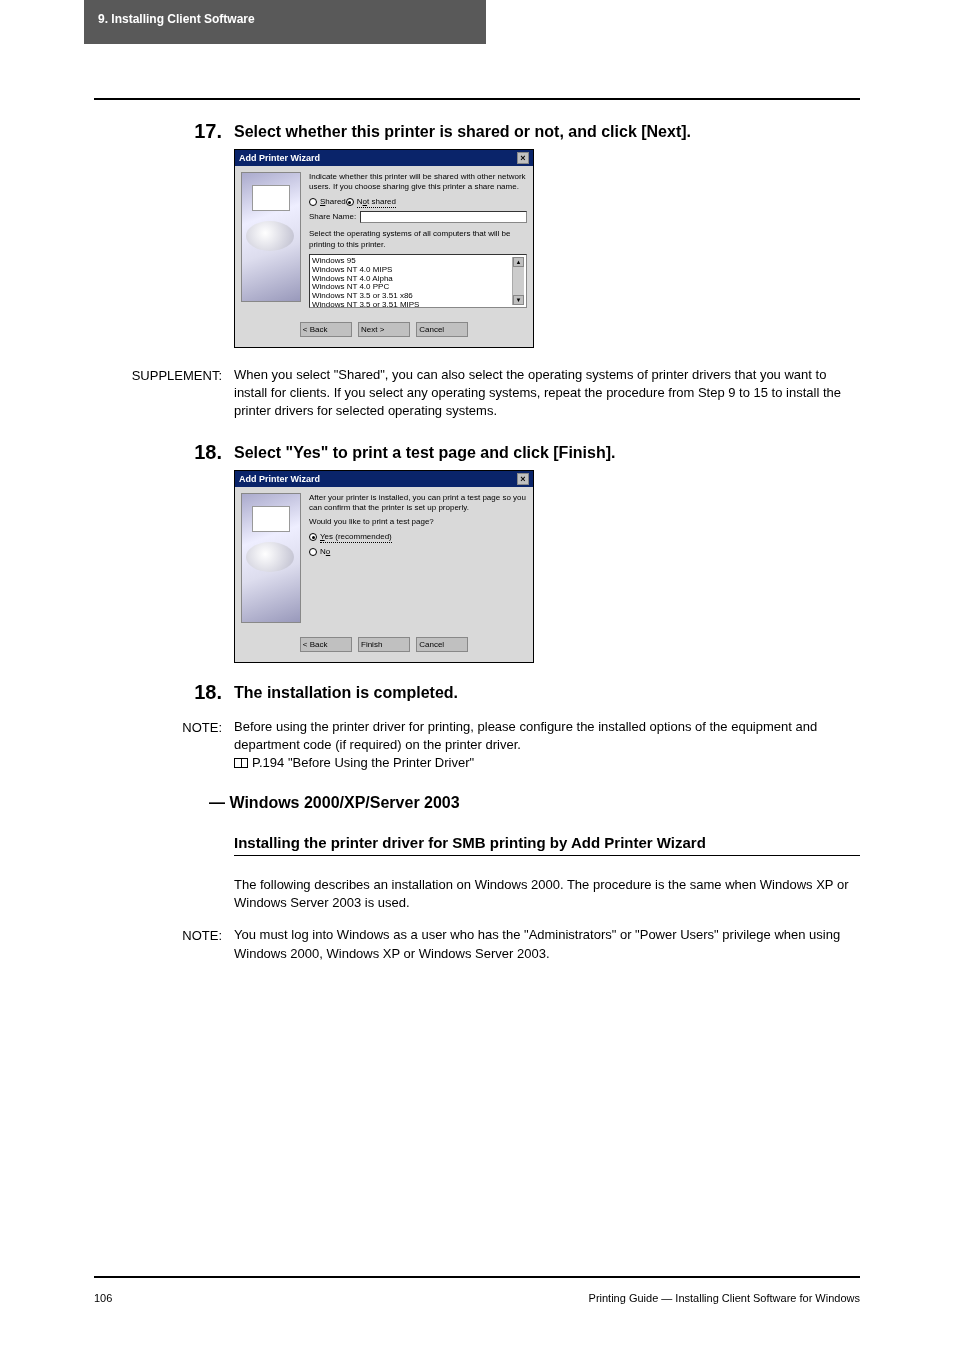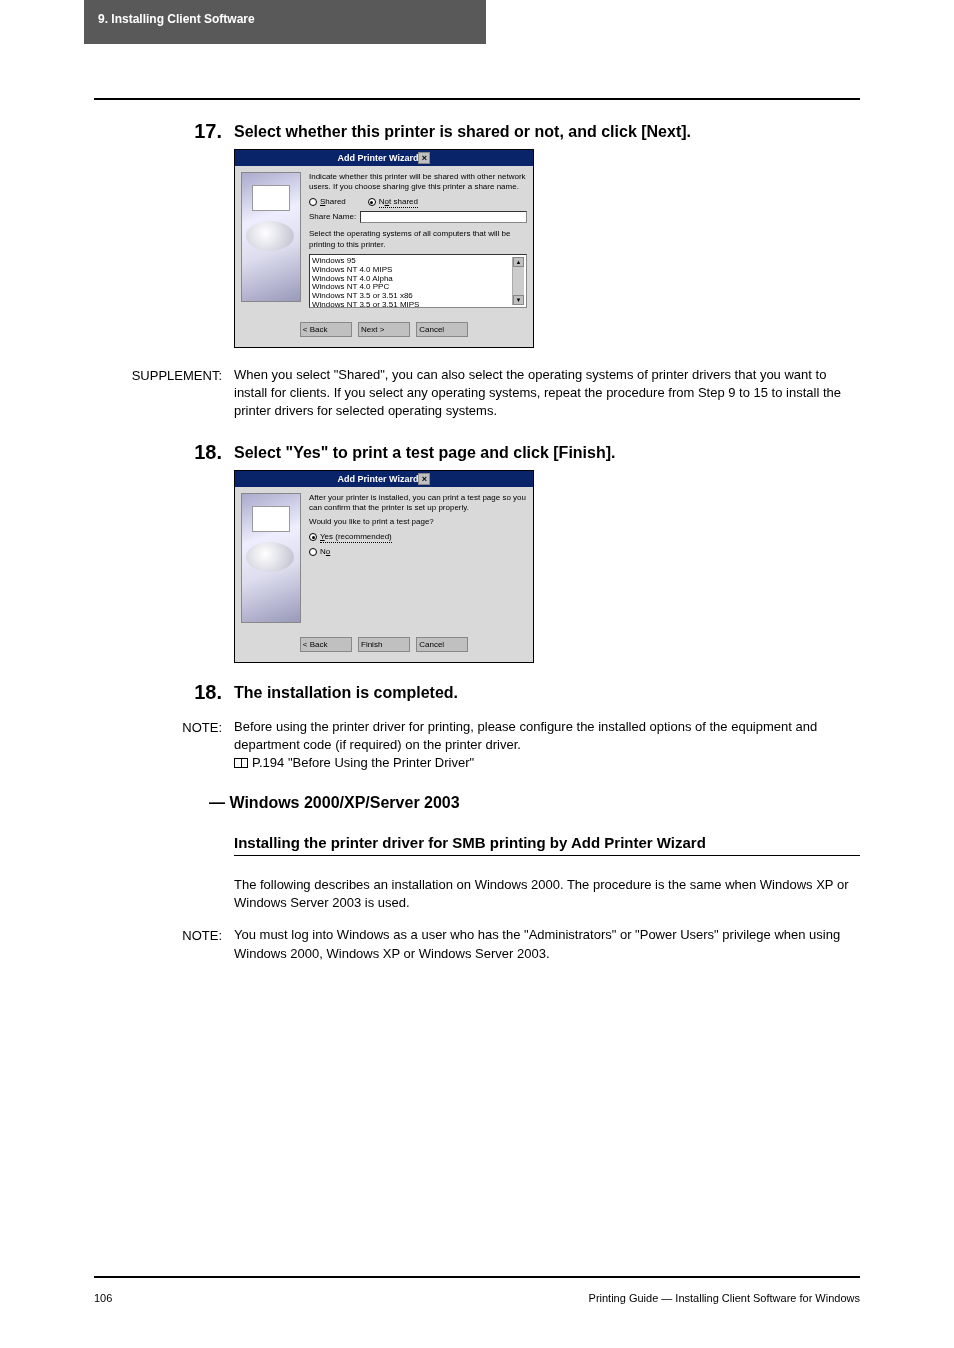--- a/index.html
+++ b/index.html
@@ -63,21 +63,21 @@
     border: 1px solid #000;
     background: #d9d9d9;
     font-size: 8px;
   }
   .dialog-title {
     background: #0a246a;
     color: #fff;
     font-weight: bold;
     padding: 2px 4px;
     display: flex;
-    justify-content: center;
+    justify-content: space-between;
     align-items: center;
     font-size: 9px;
   }
   .dialog-close {
     background: #c0c0c0;
     color: #000;
     width: 12px;
     height: 12px;
     text-align: center;
     line-height: 10px;
@@ -112,21 +112,21 @@
     width: 48px; height: 30px;
     background: radial-gradient(circle at 40% 40%, #fff, #bbc);
     border-radius: 50%;
   }
   .dialog-right {
     flex: 1;
     font-size: 8px;
     line-height: 1.3;
   }
   .dialog-right p { margin-bottom: 4px; }
-  .radio-row { display: flex; gap: 22px; margin: 3px 0; }
+  .radio-row { display: flex; gap: 0; margin: 3px 0; }
   .radio { display: flex; align-items: center; gap: 3px; }
   .radio-circ {
     width: 8px; height: 8px; border-radius: 50%;
     border: 1px solid #000; background: #fff;
     display: inline-flex; align-items: center; justify-content: center;
   }
   .radio-dot { width: 3px; height: 3px; background: #000; border-radius: 50%; }
   .underline-dot { border-bottom: 1px dotted #000; }
   .share-name-row { display: flex; align-items: center; gap: 4px; margin: 3px 0 6px; }
   .share-input { flex: 1; height: 12px; border: 1px inset #888; background: #fff; }

